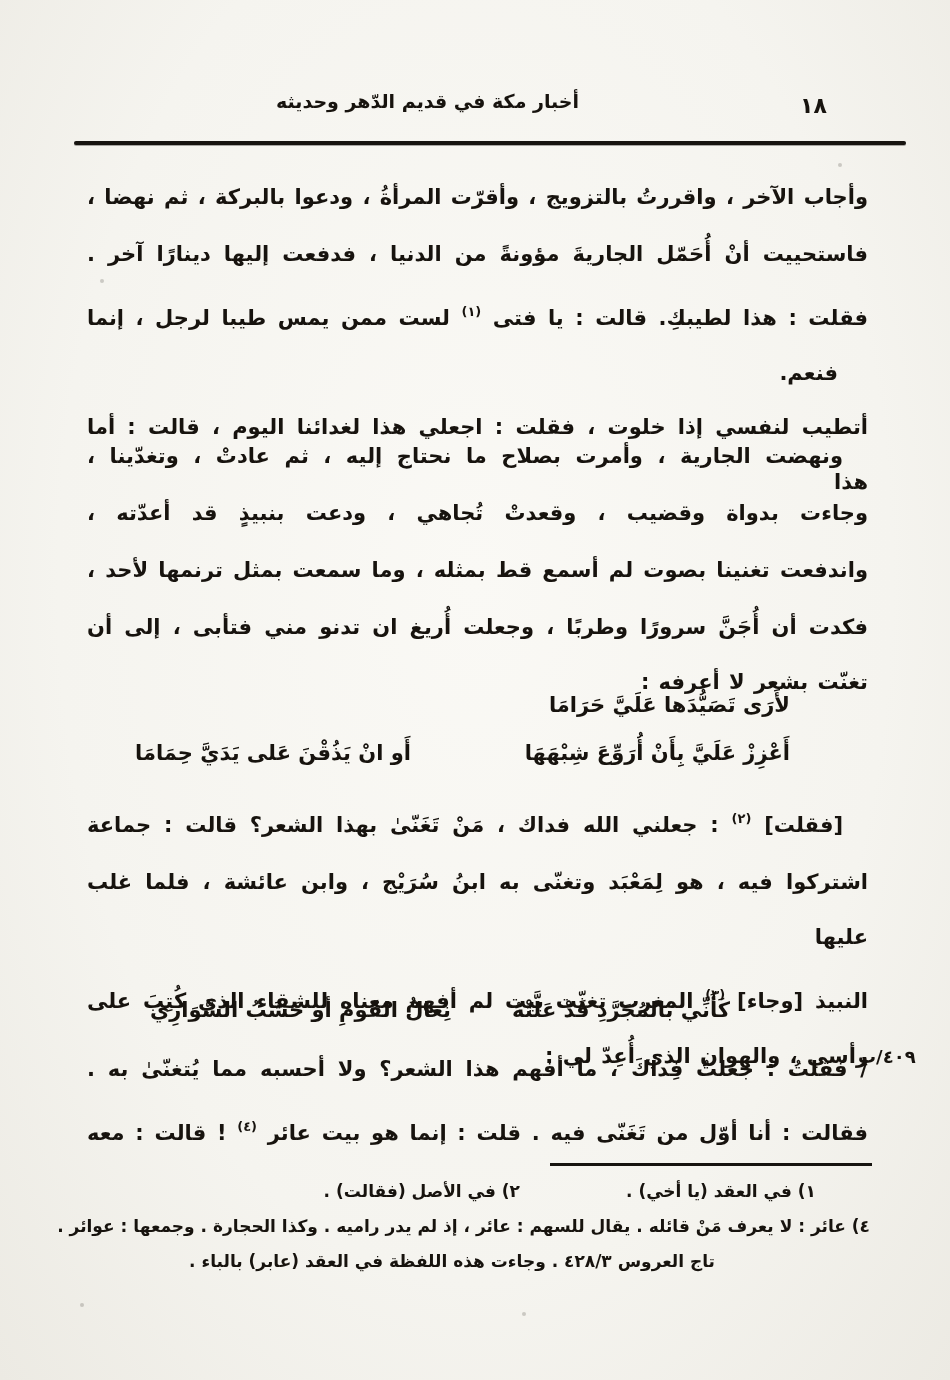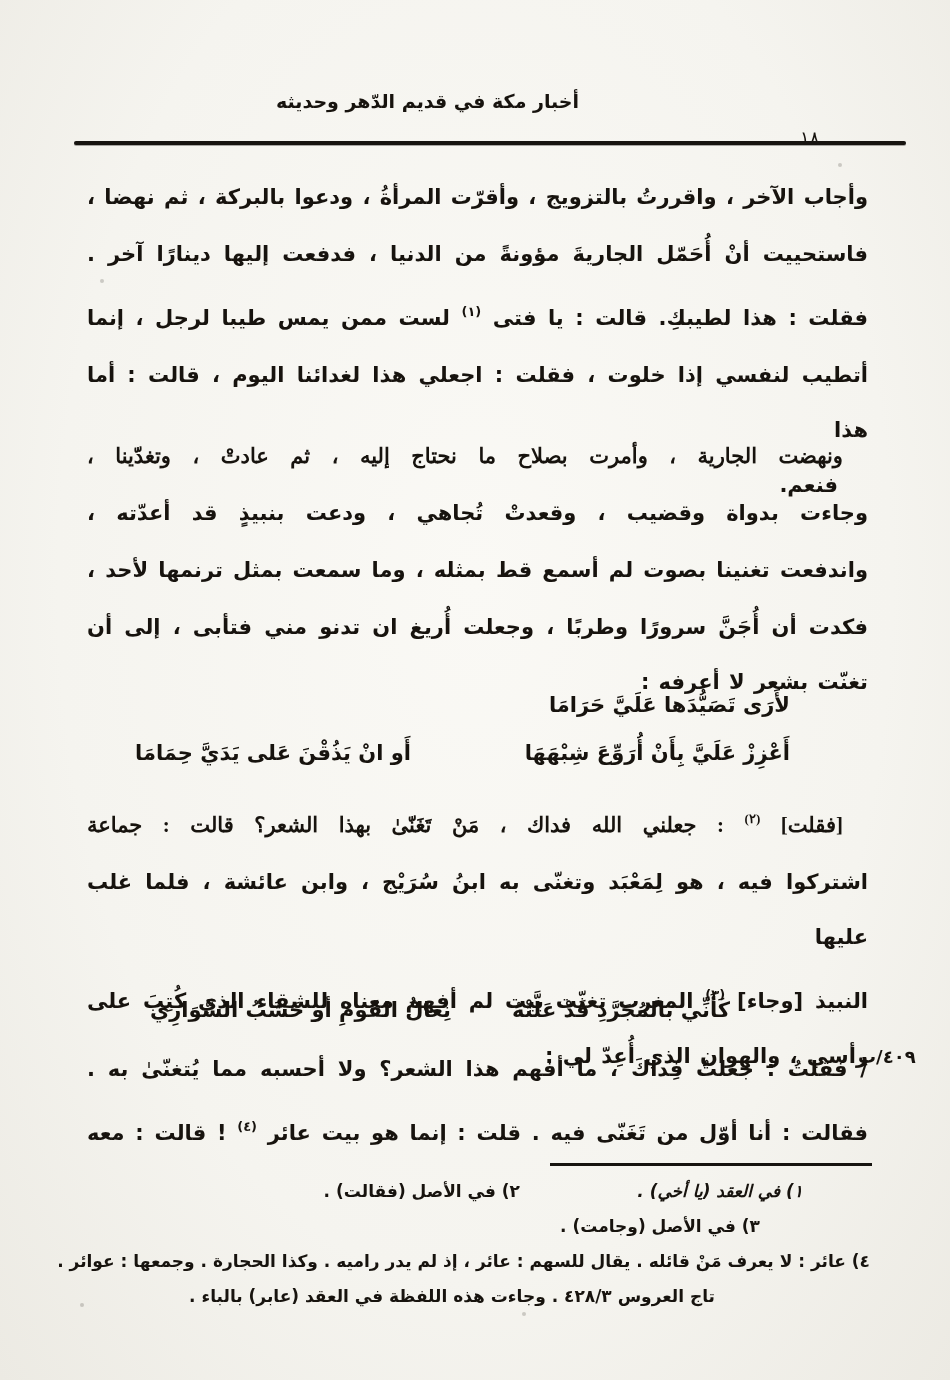--- a/index.html
+++ b/index.html
@@ -6,66 +6,66 @@
   body{
     width:950px;height:1380px;position:relative;overflow:hidden;
     background:radial-gradient(ellipse at 50% 42%, #faf9f5 0%, #f5f4ef 62%, #eceae3 100%);
     font-family:"DejaVu Sans", sans-serif;
     color:#17130e;
     direction:rtl;
   }
   .abs{position:absolute;}
   
   .running-title{top:90px;left:276px;font-size:19px;font-weight:700;white-space:nowrap;text-align:center;}
-  .page-number{top:93px;left:800px;font-size:18px;font-weight:400;margin-top:34px;}
+  .page-number{top:93px;left:800px;font-size:22px;font-weight:700;}
   .header-rule{top:141px;left:74px;width:832px;height:4px;background:#171410;border-radius:2px;box-shadow:0 1px 0 rgba(23,20,16,.35);}
   
   .textgroup{right:80px;left:85px;}
   .line{
     margin:2px;font-size:21px;font-weight:700;line-height:55px;
     text-align:justify;text-align-last:justify;
     word-spacing:2px;
   }
   .line.short{text-align:right;text-align-last:right;line-height:50px;}
-  .line.indent{padding-right:25px;font-family:Liberation Serif, serif;}
+  .line.indent{padding-right:25px;}
   .line.pad30{padding-right:30px;}
   sup.fnmark{font-size:13px;vertical-align:9px;font-weight:700;letter-spacing:0;}
   
   .poem{display:block;}
   .poem-row{display:flex;justify-content:space-between;align-items:baseline;
     font-size:21px;font-weight:700;line-height:48px;}
   .hemistich{white-space:nowrap;}
   
   .margin-note{top:1046px;left:858px;width:90px;font-size:18px;font-weight:700;direction:ltr;text-align:left;}
   
   .fn-rule{top:1163px;left:550px;width:322px;height:3px;background:#171410;}
   .footnotes{top:1174px;right:80px;left:85px;font-size:17px;font-weight:700;}
   .fn-row{position:relative;height:35px;line-height:35px;}
   .fn-abs{position:absolute;top:0;white-space:nowrap;}
-  .fn1pos{right:67px;font-style:italic;}
+  .fn1pos{right:54px;}
   .fn2pos{right:350px;}
   .fn3{margin-right:110px;text-align:right;height:35px;line-height:35px;}
   .fn4a{text-align:center;height:35px;line-height:35px;white-space:nowrap;}
   .fn4b{margin-right:155px;text-align:right;height:35px;line-height:35px;}
   
   .speck{width:4px;height:4px;border-radius:50%;background:#6b675f;opacity:.3;}
 </style>
 </head>
 <body>
 
 <div class="abs running-title">أخبار مكة في قديم الدّهر وحديثه</div>
 <div class="abs page-number">١٨</div>
 <div class="abs header-rule"></div>
 
 <div class="abs textgroup" style="top:168px;">
   <p class="line">وأجاب الآخر ، واقررتُ بالتزويج ، وأقرّت المرأةُ ، ودعوا بالبركة ، ثم نهضا ،</p>
   <p class="line">فاستحييت أنْ أُحَمّل الجاريةَ مؤونةً من الدنيا ، فدفعت إليها دينارًا آخر .</p>
   <p class="line"><span>فقلت : هذا لطيبكِ. قالت : يا فتى </span><sup class="fnmark">(١)</sup><span> لست ممن يمس طيبا لرجل ، إنما</span></p>
+  <p class="line short pad30">فنعم.</p>
   <p class="line">أتطيب لنفسي إذا خلوت ، فقلت : اجعلي هذا لغدائنا اليوم ، قالت : أما هذا</p>
-  <p class="line short pad30">فنعم.</p>
 </div>
 
 <div class="abs textgroup" style="top:427px;">
   <p class="line indent">ونهضت الجارية ، وأمرت بصلاح ما نحتاج إليه ، ثم عادتْ ، وتغدّينا ،</p>
   <p class="line">وجاءت بدواة وقضيب ، وقعدتْ تُجاهي ، ودعت بنبيذٍ قد أعدّته ،</p>
   <p class="line">واندفعت تغنينا بصوت لم أسمع قط بمثله ، وما سمعت بمثل ترنمها لأحد ،</p>
   <p class="line">فكدت أن أُجَنَّ سرورًا وطربًا ، وجعلت أُريغ ان تدنو مني فتأبى ، إلى أن</p>
   <p class="line short">تغنّت بشعر لا أعرفه :</p>
 </div>
 
@@ -100,21 +100,20 @@
 
 <div class="abs margin-note" dir="ltr">٤٠٩/ب</div>
 
 <div class="abs fn-rule"></div>
 
 <div class="abs footnotes">
   <div class="fn-row">
     <span class="fn-abs fn1pos">١) في العقد (يا أخي) .</span>
     <span class="fn-abs fn2pos">٢) في الأصل (فقالت) .</span>
   </div>
-  <div class="fn3">٣) في الأصل (وجامت) .</div>
   <div class="fn4a">٤) عائر : لا يعرف مَنْ قائله . يقال للسهم : عائر ، إذ لم يدر راميه . وكذا الحجارة . وجمعها : عوائر .</div>
   <div class="fn4b">تاج العروس ٤٢٨/٣ . وجاءت هذه اللفظة في العقد (عابر) بالباء .</div>
 </div>
 
 <div class="abs speck" style="top:279px;left:100px;"></div>
 <div class="abs speck" style="top:163px;left:838px;"></div>
 <div class="abs speck" style="top:1303px;left:80px;"></div>
 <div class="abs speck" style="top:1312px;left:522px;"></div>
 
 </body></html>

